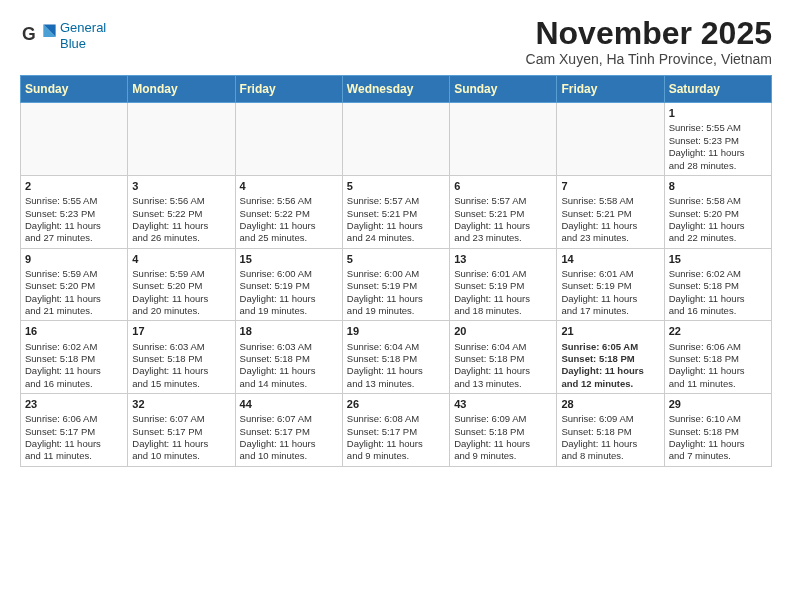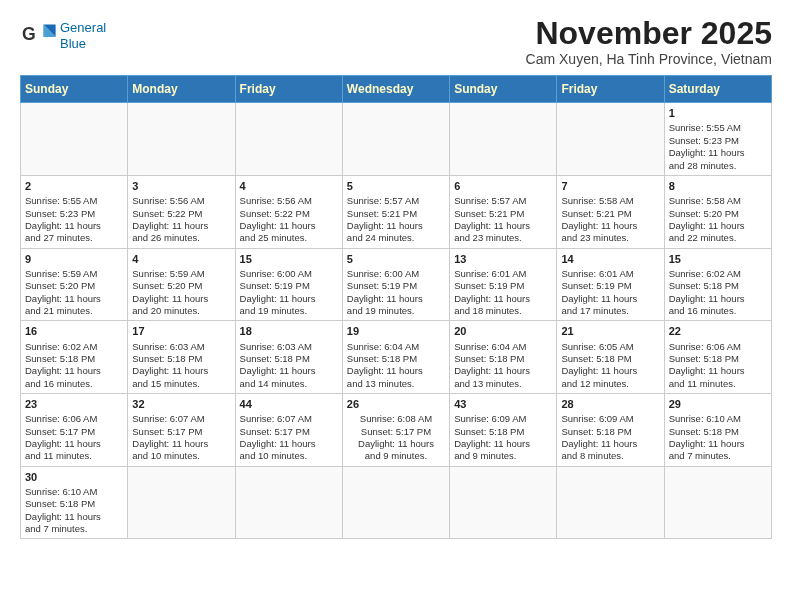--- a/index.html
+++ b/index.html
@@ -269,21 +269,21 @@
         </td>
         <td>
           <span class="day-number">20</span>
           <div style="white-space: pre-line;">Sunrise: 6:04 AM
 Sunset: 5:18 PM
 Daylight: 11 hours
 and 13 minutes.</div>
         </td>
         <td>
           <span class="day-number">21</span>
-          <div style="white-space: pre-line;">Sunrise: 6:05 AM
+          <div style="white-space: pre-line; font-weight: bold;">Sunrise: 6:05 AM
 Sunset: 5:18 PM
 Daylight: 11 hours
 and 12 minutes.</div>
         </td>
         <td>
           <span class="day-number">22</span>
           <div style="white-space: pre-line;">Sunrise: 6:06 AM
 Sunset: 5:18 PM
 Daylight: 11 hours
 and 11 minutes.</div>
@@ -306,21 +306,21 @@
         </td>
         <td>
           <span class="day-number">44</span>
           <div style="white-space: pre-line;">Sunrise: 6:07 AM
 Sunset: 5:17 PM
 Daylight: 11 hours
 and 10 minutes.</div>
         </td>
         <td>
           <span class="day-number">26</span>
-          <div style="white-space: pre-line; text-align: center;">Sunrise: 6:08 AM
+          <div style="white-space: pre-line;">Sunrise: 6:08 AM
 Sunset: 5:17 PM
 Daylight: 11 hours
 and 9 minutes.</div>
         </td>
         <td>
           <span class="day-number">43</span>
           <div style="white-space: pre-line;">Sunrise: 6:09 AM
 Sunset: 5:18 PM
 Daylight: 11 hours
 and 9 minutes.</div>
@@ -333,29 +333,14 @@
 and 8 minutes.</div>
         </td>
         <td>
           <span class="day-number">29</span>
           <div style="white-space: pre-line;">Sunrise: 6:10 AM
 Sunset: 5:18 PM
 Daylight: 11 hours
 and 7 minutes.</div>
         </td>
       </tr>
-      <tr>
-        <td>
-          <span class="day-number">30</span>
-          <div style="white-space: pre-line;">Sunrise: 6:10 AM
-Sunset: 5:18 PM
-Daylight: 11 hours
-and 7 minutes.</div>
-        </td>
-        <td class="cell-empty"></td>
-        <td class="cell-empty"></td>
-        <td class="cell-empty"></td>
-        <td class="cell-empty"></td>
-        <td class="cell-empty"></td>
-        <td class="cell-empty"></td>
-      </tr>
     </tbody>
 </table>
 
 </body></html>

